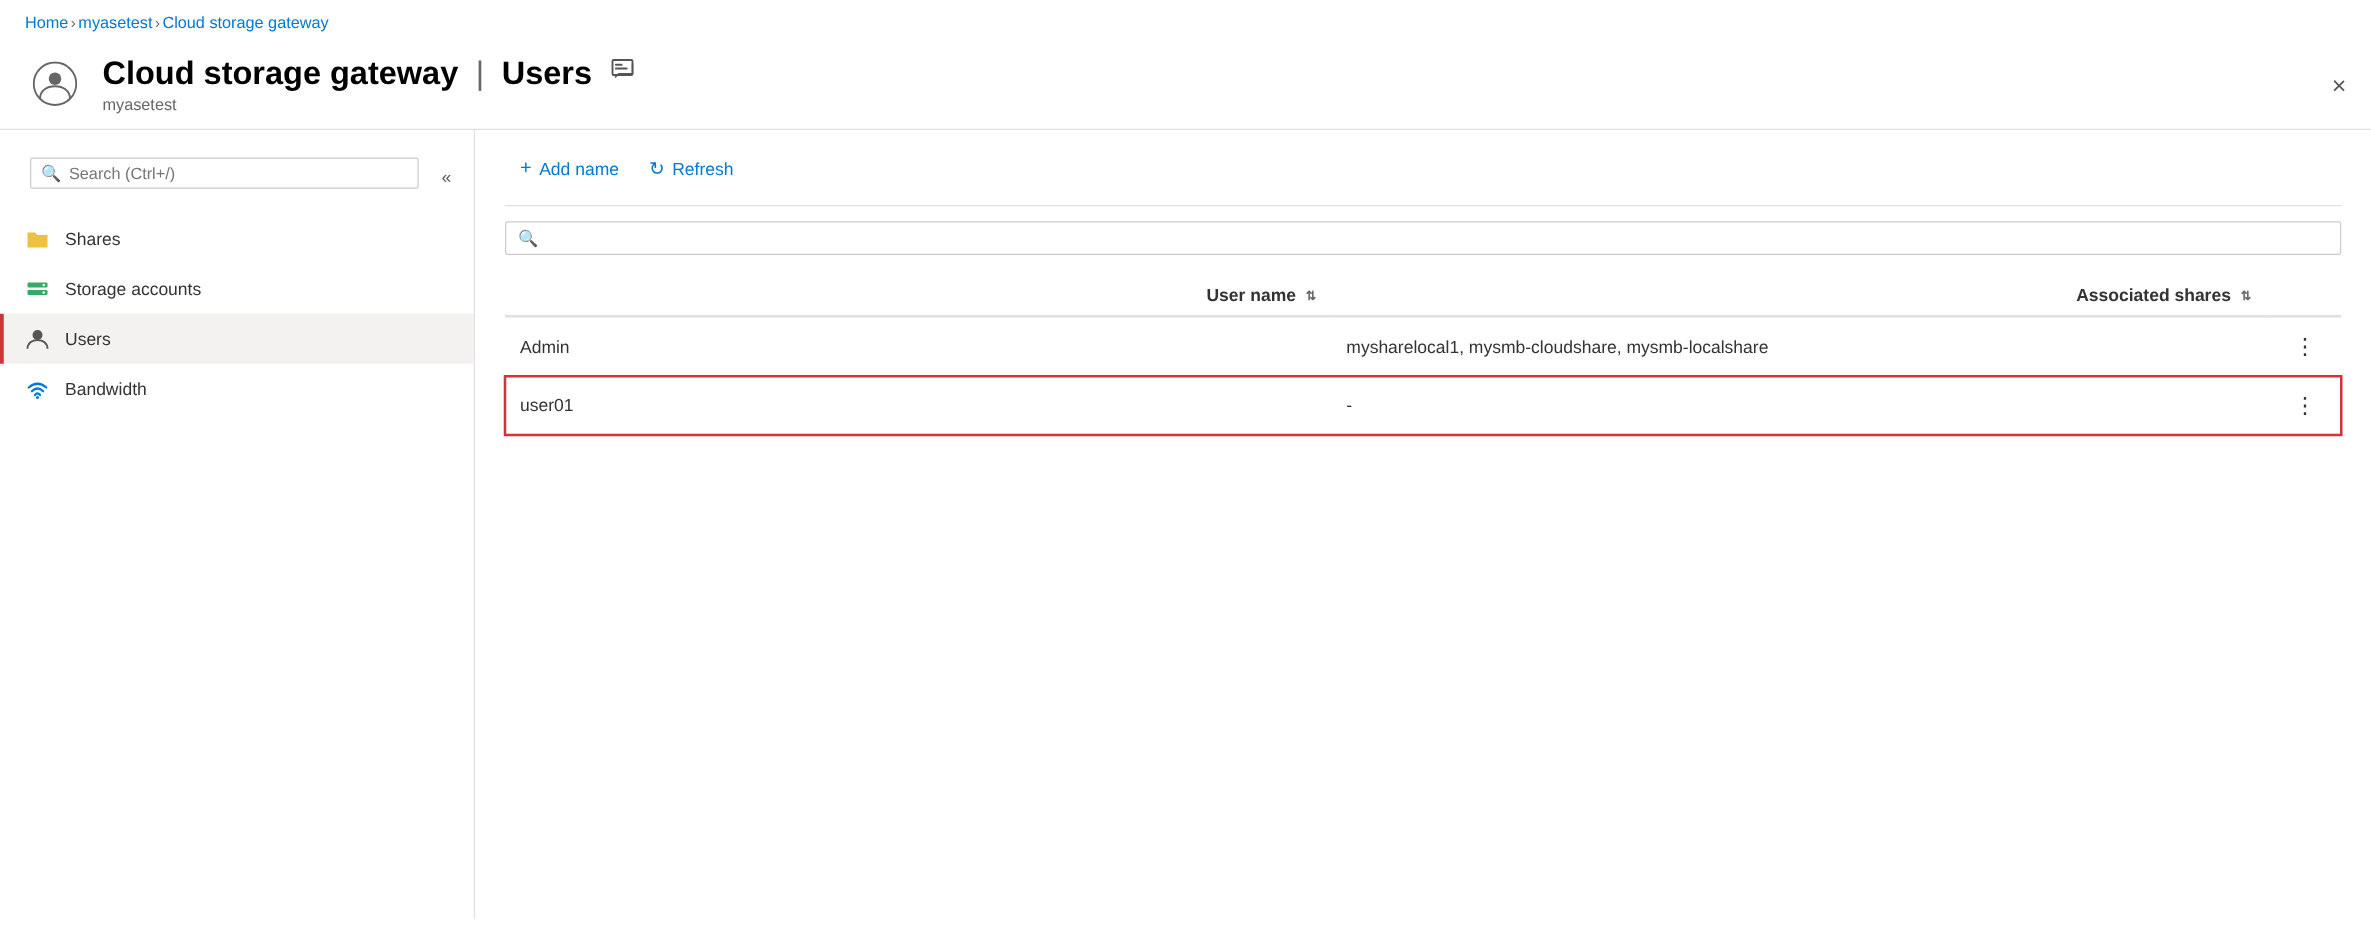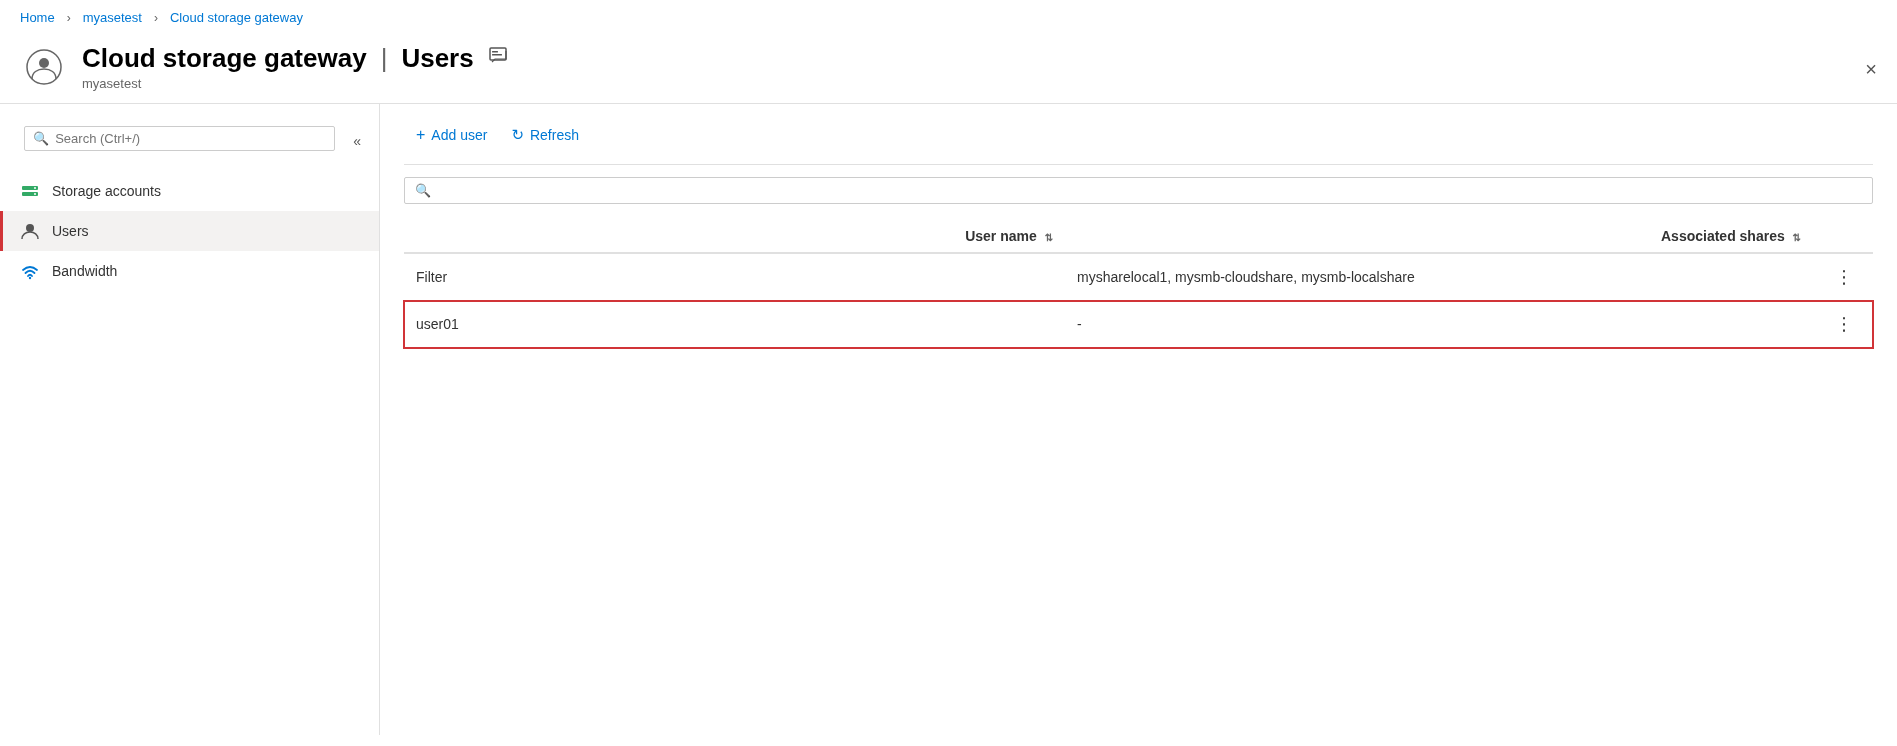--- a/index.html
+++ b/index.html
@@ -1,19 +1,19 @@
 <!DOCTYPE html>
 <html><head>
   <meta charset="utf-8">
   <style>
     * { box-sizing: border-box; margin: 0; padding: 0; }
     body { font-family: 'Segoe UI', Arial, sans-serif; font-size: 14px; color: #333; background: #fff; width: 1897px; height: 746px; overflow: hidden; }
 
     
-    .breadcrumb { display: flex; align-items: center; padding: 10px 20px; gap: 12px; font-size: 13px; }
+    .breadcrumb { display: flex; align-items: center; padding: 10px 20px; gap: 2px; font-size: 13px; }
     .breadcrumb a { color: #0078d4; text-decoration: none; }
     .breadcrumb-sep { color: #666; font-size: 12px; }
 
     
     .header { display: flex; align-items: center; padding: 8px 20px 12px 20px; border-bottom: 1px solid #e0e0e0; position: relative; }
     .header-icon { width: 48px; height: 48px; display: flex; align-items: center; justify-content: center; margin-right: 14px; }
     .header-icon svg { width: 36px; height: 36px; }
     .header-titles { flex: 1; }
     .header-title { font-size: 26px; font-weight: 600; color: #000; display: flex; align-items: center; gap: 14px; }
     .header-subtitle { font-size: 13px; color: #666; margin-top: 2px; }
@@ -103,20 +103,28 @@
         <input type="text" placeholder="Search (Ctrl+/)" style="">
       </div>
       <button class="collapse-btn">«</button>
     </div>
 
     <div id="nav-items-container">
 
         <div class="nav-item">
     <span class="nav-item-icon">
             <svg width="20" height="20" viewBox="0 0 20 20">
+              <path d="M2 5h6l2 2h8v10H2V5z" fill="#f0c040"></path>
+            </svg>
+          </span>
+    <span>Shares</span>
+  </div>
+        <div class="nav-item">
+    <span class="nav-item-icon">
+            <svg width="20" height="20" viewBox="0 0 20 20">
               <rect x="2" y="5" width="16" height="4" rx="1" fill="#3a6" stroke="#3a6" stroke-width="0"></rect>
               <rect x="2" y="11" width="16" height="4" rx="1" fill="#3a6"></rect>
               <circle cx="15" cy="7" r="1" fill="#fff"></circle>
               <circle cx="15" cy="13" r="1" fill="#fff"></circle>
             </svg>
           </span>
     <span>Storage accounts</span>
   </div>
         <div class="nav-item active">
     <span class="nav-item-icon">
@@ -139,21 +147,21 @@
     <span>Bandwidth</span>
   </div>
       </div>
   </div>
 
   <div class="content">
 
     <div class="toolbar">
       <button class="toolbar-btn">
         <span style="font-size:16px; font-weight:300;">+</span>
-        <span>Add user</span>
+        <span>Add name</span>
       </button>
       <button class="toolbar-btn">
         <span style="font-size:15px;">↻</span>
         <span>Refresh</span>
       </button>
     </div>
 
     <hr class="table-divider">
 
     <div class="filter-bar">
@@ -170,21 +178,21 @@
           <th>
             <span>Associated shares</span>
             <span class="sort-icon">⇅</span>
           </th>
           <th style="width:60px;"></th>
         </tr>
       </thead>
       <tbody id="table-body">
 
       <tr>
-    <td>Filter</td>
+    <td>Admin</td>
     <td>mysharelocal1, mysmb-cloudshare, mysmb-localshare</td>
     <td style="text-align:right;">
       <button class="more-btn" title="More options">⋮</button>
     </td>
   </tr>
           <tr class="row-highlighted" style="outline: rgb(209, 52, 56) solid 2px; outline-offset: -1px;">
     <td>user01</td>
     <td>-</td>
     <td style="text-align:right;">
       <button class="more-btn" title="More options">⋮</button>

